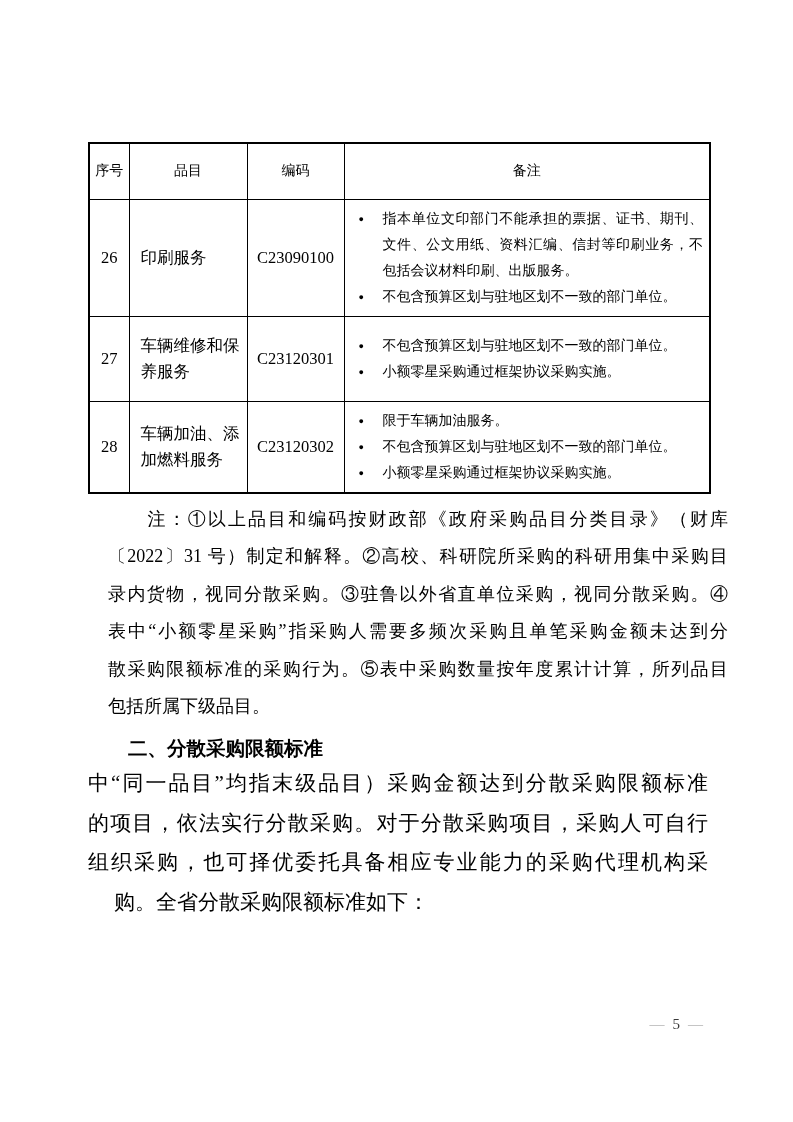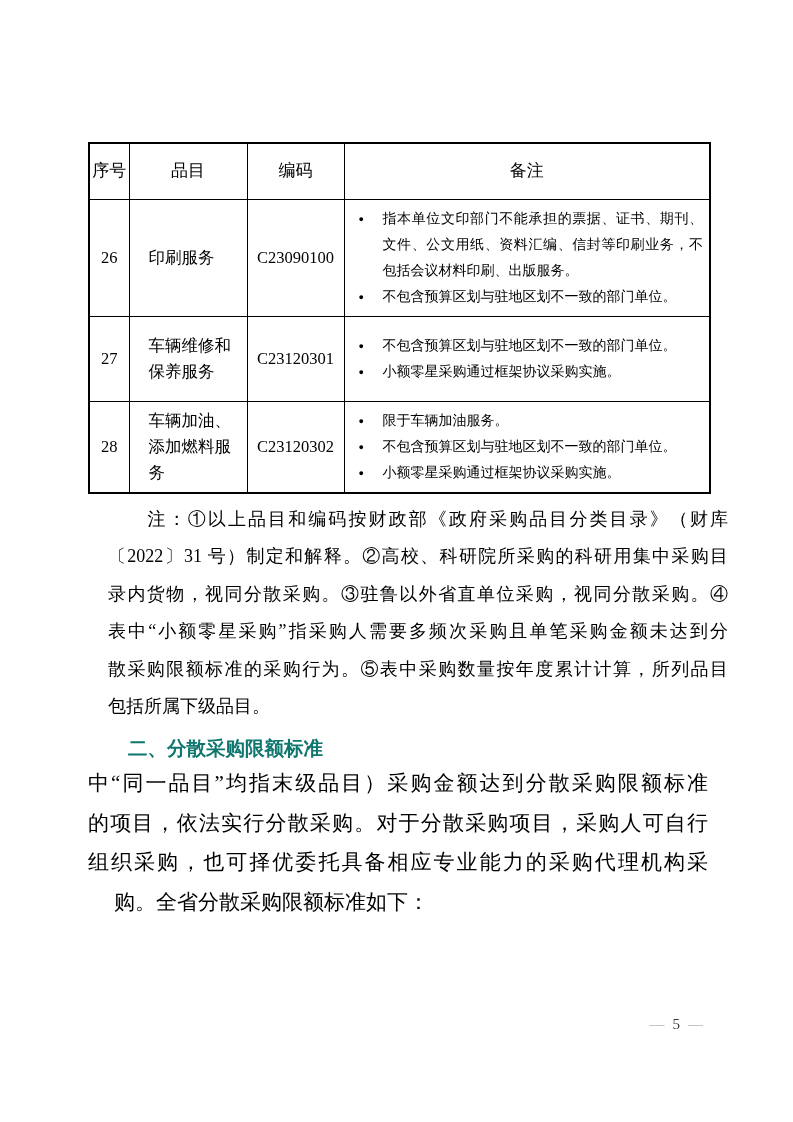--- a/index.html
+++ b/index.html
@@ -10,24 +10,24 @@
   }
 
   
   table.cat {
     position:absolute; left:88px; top:142px;
     border-collapse:collapse; table-layout:fixed; width:621px;
     border:2px solid #000;
   }
   table.cat th, table.cat td { border:1px solid #000; vertical-align:middle; }
   table.cat th {
-    font-weight:400; font-size:17px; line-height:22px; text-align:center; padding:2px 0;
+    font-weight:400; font-size:14px; line-height:22px; text-align:center; padding:2px 0;
   }
   td.c-no   { text-align:center; font-size:16.5px; }
-  td.c-item { padding:0 6px 0 19px; font-size:16.5px; line-height:26px; text-align:left; }
+  td.c-item { padding:0 6px 0 11px; font-size:16.5px; line-height:26px; text-align:left; }
   td.c-code { text-align:center; font-size:16.5px;margin-top:48px; }
   td.c-rem  { padding:6px 3px 6px 12px; }
   .bullet-row { display:flex; align-items:flex-start; }
   .bullet {
     width:24px; flex:0 0 24px; font-size:9px; line-height:26px; padding-left:2px;
   }
   .btext {
     flex:1; font-size:14px; line-height:26px; text-align:justify; padding-right:3px;
   }
 
@@ -37,21 +37,21 @@
     font-size:18px; line-height:37.4px; height:37.4px; white-space:nowrap;
     text-align:justify; text-align-last:justify; overflow:visible;
   }
   .note-line.first { text-indent:2.2em; }
   .note-line.last  { text-align-last:auto; white-space:normal; }
 
   
   .sec-heading {
     position:absolute; left:88px; top:733px; width:620px; padding-left:40px;
     box-sizing:border-box; font-family:"Liberation Sans","DejaVu Sans",sans-serif;
-    font-weight:700; font-size:19.5px; line-height:30px; color:#0f766e;
+    font-weight:700; font-size:19.5px; line-height:30px; color:#000000;
   }
   .body-para { position:absolute; left:88px; top:764px; width:620px; }
   .para-line {
     font-size:21px; line-height:39.6px; height:39.6px; white-space:nowrap;
     text-align:justify; text-align-last:justify;
   }
   .para-line.first { text-indent:2em; }
   .para-line.last  { text-align-last:auto; white-space:normal;margin-left:26px; }
 
   

